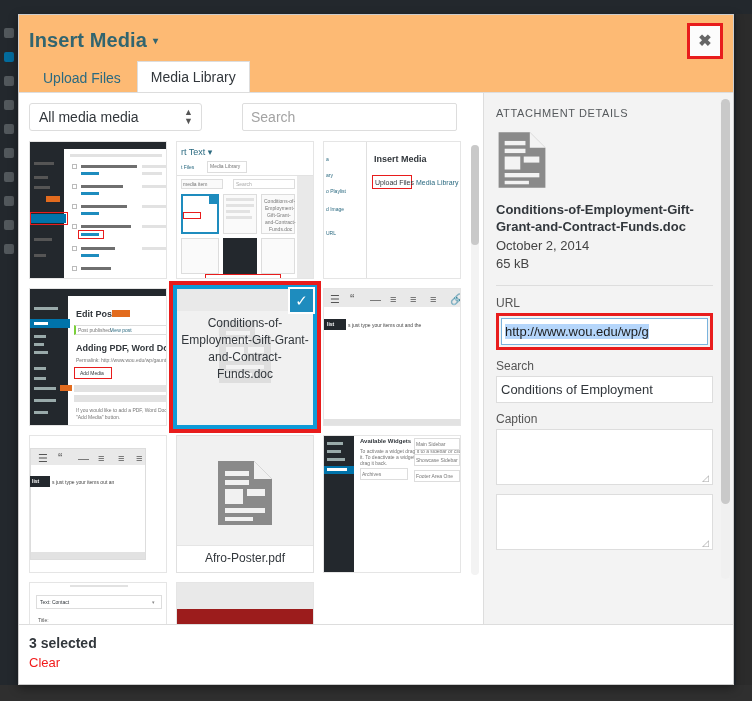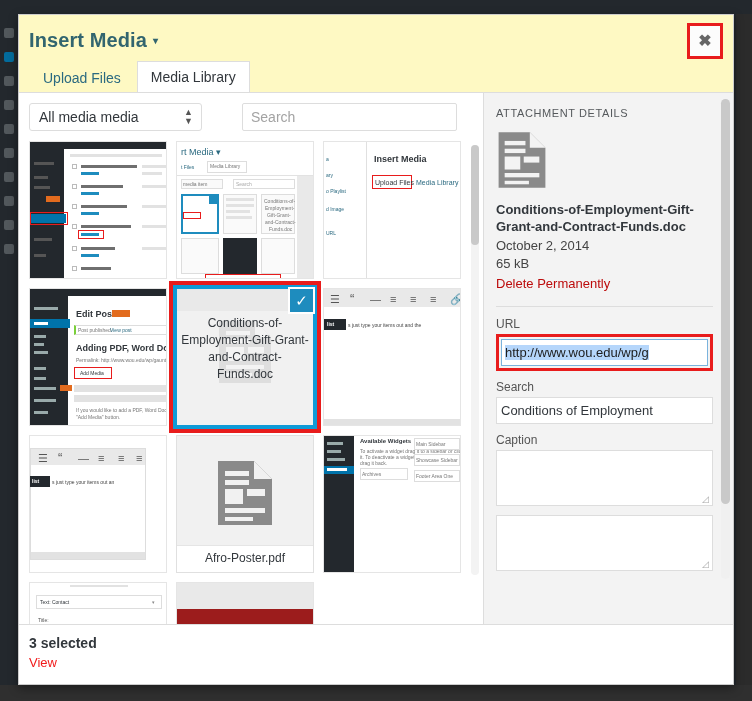--- a/index.html
+++ b/index.html
@@ -68,21 +68,21 @@
     background: #fcfcfc;
     border: 1px solid #ccc;
     box-shadow: 0 3px 9px rgba(0,0,0,.4);
     overflow: hidden;
   }
 
   
   .modal-header {
     position: relative;
     height: 78px;
-    background: #fef9c3;
+    background: #fdba74;
   }
   .modal-title {
     position: absolute;
     left: 10px; top: 14px;
     font-size: 20px;
     font-weight: bold;
     color: #32656f;
     letter-spacing: .1px;
   }
   .title-caret {
@@ -549,21 +549,21 @@
               <div class="sc-line lt" style="left:112px;top:30px;width:20px"></div>
               <div class="sc-line lt" style="left:112px;top:43px;width:24px"></div>
               <div class="sc-line lt" style="left:112px;top:63px;width:24px"></div>
               <div class="sc-line lt" style="left:112px;top:83px;width:24px"></div>
               <div class="sc-line lt" style="left:112px;top:105px;width:24px"></div>
             </div>
           </div>
 
           <div class="cell shot">
             <div class="sc">
-              <div class="sc-txt big" style="left:4px;top:5px;color:#2b6a80">rt Media ▾</div>
+              <div class="sc-txt big" style="left:4px;top:5px;color:#2b6a80">rt Text ▾</div>
               <div class="sc-txt" style="left:4px;top:22px;color:#2b6a80">t Files</div>
               <div class="sc-box" style="left:30px;top:19px;width:40px;height:12px;background:#fff"></div>
               <div class="sc-txt" style="left:33px;top:21px">Media Library</div>
               <div class="sc-line lt" style="left:0;top:33px;width:138px;height:1px"></div>
               <div class="sc-box" style="left:4px;top:37px;width:42px;height:10px"></div>
               <div class="sc-txt" style="left:6px;top:39px">media item</div>
               <div class="sc-box" style="left:56px;top:37px;width:62px;height:10px;background:#fff"></div>
               <div class="sc-txt" style="left:59px;top:39px;color:#aaa">Search</div>
               <div class="sc-box" style="left:4px;top:52px;width:38px;height:40px;background:#fff;border-color:#1e8cbe;border-width:2px"></div>
               <div class="sc-blue" style="left:32px;top:54px;width:8px;height:8px"></div>
@@ -772,21 +772,20 @@
             <rect x="10" y="31" width="18" height="15" fill="#f3f3f3"></rect>
             <rect x="32" y="31" width="18" height="7" fill="#f3f3f3"></rect>
             <rect x="10" y="50" width="40" height="5" fill="#f3f3f3"></rect>
             <rect x="10" y="59" width="28" height="4" fill="#f3f3f3"></rect>
           </svg>
         </div>
 
         <div class="att-filename">Conditions-of-Employment-Gift-Grant-and-Contract-Funds.doc</div>
         <div class="att-meta">October 2, 2014</div>
         <div class="att-meta">65 kB</div>
-        <div class="att-delete">Delete Permanently</div>
 
         <div class="det-rule"></div>
 
         <div class="field-block">
           <div class="field-label">URL</div>
           <div class="url-anno">
             <div class="url-input">
               <span class="sel">http://www.wou.edu/wp/g</span>
             </div>
           </div>
@@ -812,15 +811,15 @@
       </div>
 
       <div class="details-scroll">
         <div class="thumb"></div>
       </div>
     </div>
   </div>
 
   <div class="modal-footer">
     <div class="sel-count">3 selected</div>
-    <div class="sel-clear">View</div>
+    <div class="sel-clear">Clear</div>
   </div>
 </div>
 
 </body></html>

